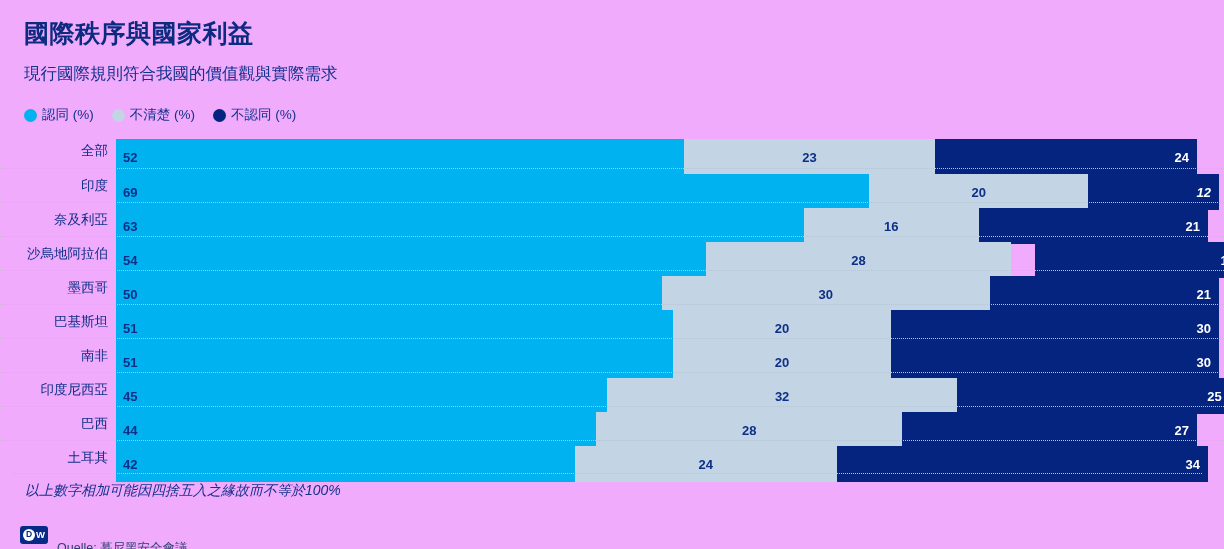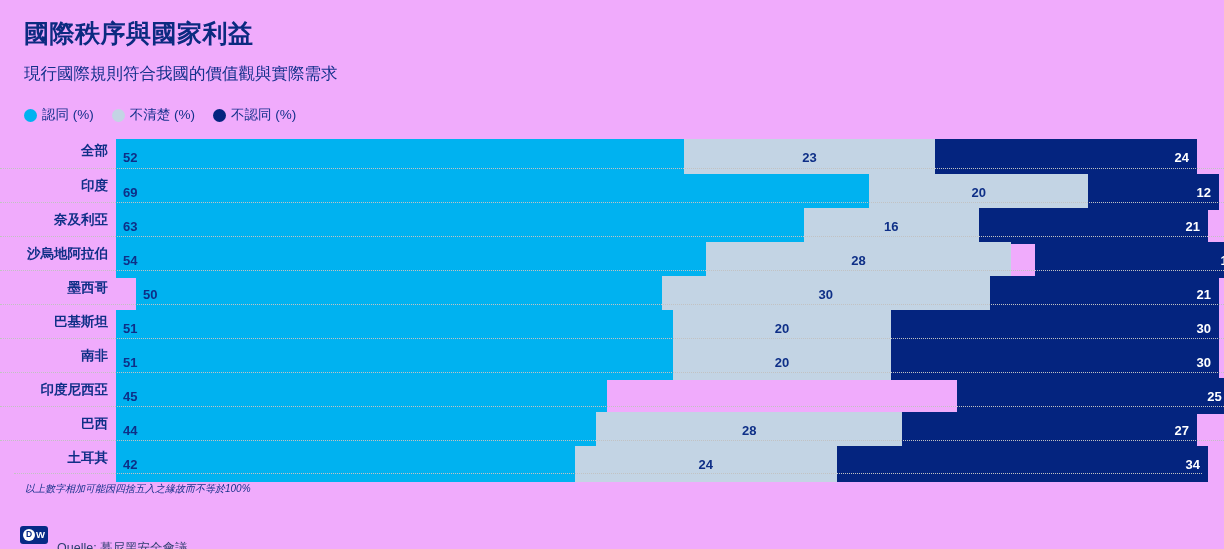--- a/index.html
+++ b/index.html
@@ -92,21 +92,20 @@
     position: absolute;
     left: 0;
     top: 0;
     width: 108px;
     height: 34px;
     line-height: 34px;
     text-align: right;
     font-size: 13.5px;
     color: #0f2f87;
     white-space: nowrap;
-    font-weight: bold;
   }
   .bar-track {
     position: absolute;
     left: 116px;
     top: 5px;
     height: 24px;
     right: 16px;
   }
   .seg {
     position: absolute;
@@ -134,21 +133,21 @@
     background: #04247f;
     justify-content: flex-end;
     padding-right: 8px;
     color: #ffffff;
   }
 
   #footnote {
     position: absolute;
     left: 25px;
     top: 482px;
-    font-size: 10px;
+    font-size: 14px;
     font-style: italic;
     color: #15318b;
     white-space: nowrap;
   }
   #source-line {
     position: absolute;
     left: 20px;
     top: 512px;
     display: flex;
     align-items: center;
@@ -221,21 +220,21 @@
           <div class="seg seg-agree" style="left: 0%; width: 52%;">52</div>
           <div class="seg seg-unsure" style="left: 52%; width: 23%;">23</div>
           <div class="seg seg-disagree" style="left: 75%; width: 24%;">24</div>
         </div>
       </div>
       <div class="row">
         <div class="row-label">印度</div>
         <div class="bar-track">
           <div class="seg seg-agree" style="left: 0%; width: 69%;">69</div>
           <div class="seg seg-unsure" style="left: 69%; width: 20%;">20</div>
-          <div class="seg seg-disagree" style="left: 89%; width: 12%;">12</div>
+          <div class="seg seg-disagree" style="left: 89%; width: 12%; font-style: italic;">12</div>
         </div>
       </div>
       <div class="row">
         <div class="row-label">奈及利亞</div>
         <div class="bar-track">
           <div class="seg seg-agree" style="left: 0%; width: 63%;">63</div>
           <div class="seg seg-unsure" style="left: 63%; width: 16%;">16</div>
           <div class="seg seg-disagree" style="left: 79%; width: 21%;">21</div>
         </div>
       </div>
@@ -243,21 +242,21 @@
         <div class="row-label">沙烏地阿拉伯</div>
         <div class="bar-track">
           <div class="seg seg-agree" style="left: 0%; width: 54%;">54</div>
           <div class="seg seg-unsure" style="left: 54%; width: 28%;">28</div>
           <div class="seg seg-disagree" style="left: 82%; width: 19%; margin-left: 24px;">19</div>
         </div>
       </div>
       <div class="row">
         <div class="row-label">墨西哥</div>
         <div class="bar-track">
-          <div class="seg seg-agree" style="left: 0%; width: 50%; margin-left: 20px;">50</div>
+          <div class="seg seg-agree" style="left: 0%; width: 50%;">50</div>
           <div class="seg seg-unsure" style="left: 50%; width: 30%;">30</div>
           <div class="seg seg-disagree" style="left: 80%; width: 21%;">21</div>
         </div>
       </div>
       <div class="row">
         <div class="row-label">巴基斯坦</div>
         <div class="bar-track">
           <div class="seg seg-agree" style="left: 0%; width: 51%;">51</div>
           <div class="seg seg-unsure" style="left: 51%; width: 20%;">20</div>
           <div class="seg seg-disagree" style="left: 71%; width: 30%;">30</div>
@@ -268,20 +267,21 @@
         <div class="bar-track">
           <div class="seg seg-agree" style="left: 0%; width: 51%;">51</div>
           <div class="seg seg-unsure" style="left: 51%; width: 20%;">20</div>
           <div class="seg seg-disagree" style="left: 71%; width: 30%;">30</div>
         </div>
       </div>
       <div class="row">
         <div class="row-label">印度尼西亞</div>
         <div class="bar-track">
           <div class="seg seg-agree" style="left: 0%; width: 45%;">45</div>
+          <div class="seg seg-unsure" style="left: 45%; width: 32%;">32</div>
           <div class="seg seg-disagree" style="left: 77%; width: 25%;">25</div>
         </div>
       </div>
       <div class="row">
         <div class="row-label">巴西</div>
         <div class="bar-track">
           <div class="seg seg-agree" style="left: 0%; width: 44%;">44</div>
           <div class="seg seg-unsure" style="left: 44%; width: 28%;">28</div>
           <div class="seg seg-disagree" style="left: 72%; width: 27%;">27</div>
         </div>

